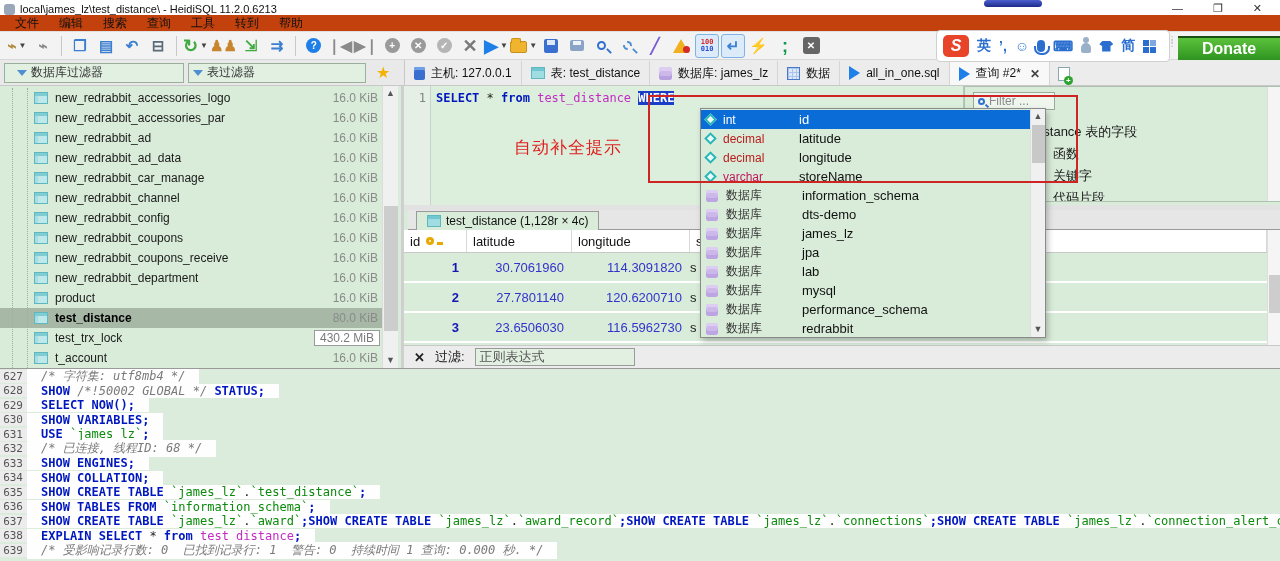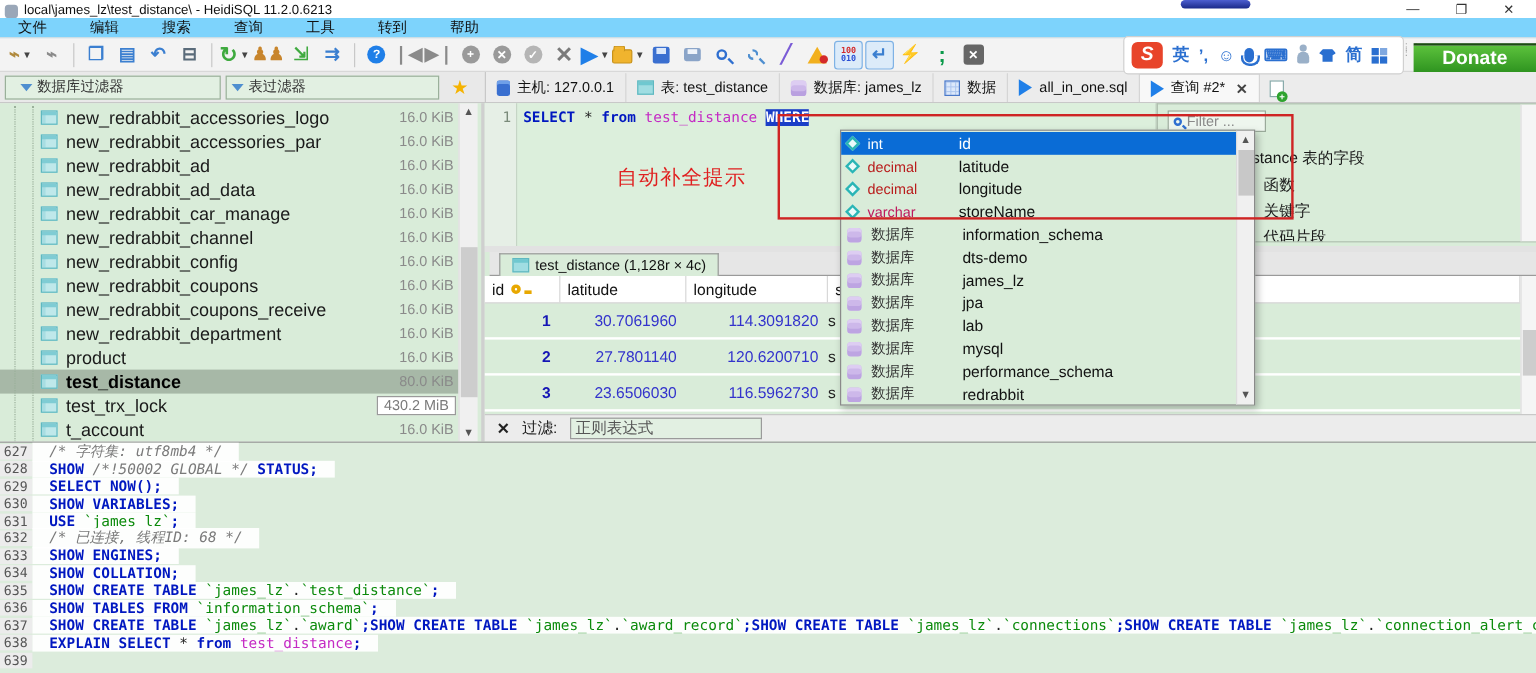--- a/index.html
+++ b/index.html
@@ -7,21 +7,21 @@
   .abs { position:absolute; }
   #stage { position:relative; width:1280px; height:561px; background:#ececec; }
 
   
   #titlebar { left:0; top:0; width:1280px; height:15px; background:#fff; display:flex; align-items:flex-end; padding:0 4px; font-size:11px; color:#111; }
   #title-icon { width:11px; height:11px; border-radius:3px; background:#9aa7b8; margin-right:5px; }
   #win-controls { margin-left:auto; display:flex; gap:30px; padding-right:14px; color:#333; font-size:11px; }
   #blue-pill { left:984px; top:0; width:58px; height:7px; background:linear-gradient(#4d5fd0,#1b2a8a); border-radius:4px; }
 
   
-  #menubar { left:0; top:15px; width:1280px; height:17px; background:#7dd3fc; display:flex; align-items:center; padding-left:6px; gap:18px; border-bottom:1px solid #e0e0e0;}
+  #menubar { left:0; top:15px; width:1280px; height:17px; background:#c2410c; display:flex; align-items:center; padding-left:6px; gap:2px; border-bottom:1px solid #e0e0e0;}
   .menu-item { padding:1px 9px; color:#111; }
 
   
   #toolbar { left:0; top:32px; width:1280px; height:28px; background:#f3f3f3; border-bottom:1px solid #d8d8d8; display:flex; align-items:center; padding-left:4px; }
   .tb-btn { height:24px; min-width:24px; display:flex; align-items:center; justify-content:center; margin:0 1px; border-radius:3px; position:relative; }
   .tb-btn.pressed { border:1px solid #7fb2e5; background:#dcebf9; }
   .tb-sep { width:1px; height:20px; background:#c8c8c8; margin:0 5px; }
   .tb-glyph { font-size:15px; line-height:1; font-weight:bold; }
   .tb-glyph.big { font-size:18px; }
   .tb-dd { font-size:8px; color:#444; margin-left:2px; }
@@ -82,21 +82,21 @@
   #main { left:0; top:86px; width:1280px; height:282px; display:flex; }
   
   #sidebar { width:404px; height:282px; background:#d9ecd9; border-right:3px solid #cfcfcf; position:relative; overflow:hidden; }
   #tree { position:absolute; left:0; top:2px; width:384px; }
   #tree::before { content:""; position:absolute; left:12px; top:0; bottom:0; border-left:1px dotted #9ab09a; }
   #tree::after { content:""; position:absolute; left:27px; top:0; bottom:0; border-left:1px dotted #9ab09a; }
   .tree-row { height:20px; display:flex; align-items:center; padding-left:34px; gap:7px; white-space:nowrap; }
   .tree-row.selected { background:#a7b8a7; }
   .tree-row.selected .t-label { font-weight:bold; color:#000; }
   .tbl-icon { width:14px; height:12px; flex:0 0 14px; background:#bfe8ea; border:1px solid #5fb8c0; box-shadow:inset 0 3px 0 #7fccd4, inset 3px 0 0 #a8dde2; }
-  .t-label { color:#1a1a1a; font-size:15px; }
+  .t-label { color:#1a1a1a; font-size:12px; }
   .t-size { margin-left:auto; color:#8a8a8a; font-size:12px; padding-right:6px; }
   .t-size.boxed { background:#fff; border:1px solid #9a9a9a; color:#7a7a7a; padding:0 5px; margin-right:4px;}
   #side-scroll { position:absolute; right:3px; top:0; width:16px; height:282px; background:#f0f0f0; border-left:1px solid #dcdcdc; }
   .scroll-arrow { height:15px; color:#555; font-size:9px; text-align:center; line-height:15px; }
   #side-thumb { position:absolute; left:1px; top:120px; width:14px; height:125px; background:#cdcdcd; }
 
   
   #right { flex:1; position:relative; background:#d9ecd9; }
   #editor { position:absolute; left:0; top:0; width:560px; height:119px; background:#dcefdc; border-right:1px solid #b8c8b8; display:flex; }
   #gutter { width:27px; background:#e6efe6; border-right:1px solid #c5d5c5; text-align:right; padding:5px 4px 0 0; color:#7a8a7a; font-family:"DejaVu Sans Mono",monospace; }
@@ -515,21 +515,21 @@
       <div class="log-line"><span class="log-no">629</span><span class="log-text"><span class="k">SELECT NOW();</span></span></div>
       <div class="log-line"><span class="log-no">630</span><span class="log-text"><span class="k">SHOW VARIABLES;</span></span></div>
       <div class="log-line"><span class="log-no">631</span><span class="log-text"><span class="k">USE </span><span class="i">`james_lz`</span><span class="k">;</span></span></div>
       <div class="log-line"><span class="log-no">632</span><span class="log-text"><span class="c">/* 已连接, 线程ID: 68 */</span></span></div>
       <div class="log-line"><span class="log-no">633</span><span class="log-text"><span class="k">SHOW ENGINES;</span></span></div>
       <div class="log-line"><span class="log-no">634</span><span class="log-text"><span class="k">SHOW COLLATION;</span></span></div>
       <div class="log-line"><span class="log-no">635</span><span class="log-text"><span class="k">SHOW CREATE TABLE </span><span class="i">`james_lz`</span><span class="n">.</span><span class="i">`test_distance`</span><span class="k">;</span></span></div>
       <div class="log-line"><span class="log-no">636</span><span class="log-text"><span class="k">SHOW TABLES FROM </span><span class="i">`information_schema`</span><span class="k">;</span></span></div>
       <div class="log-line"><span class="log-no">637</span><span class="log-text"><span class="k">SHOW CREATE TABLE </span><span class="i">`james_lz`</span><span class="n">.</span><span class="i">`award`</span><span class="k">;</span><span class="k">SHOW CREATE TABLE </span><span class="i">`james_lz`</span><span class="n">.</span><span class="i">`award_record`</span><span class="k">;</span><span class="k">SHOW CREATE TABLE </span><span class="i">`james_lz`</span><span class="n">.</span><span class="i">`connections`</span><span class="k">;</span><span class="k">SHOW CREATE TABLE </span><span class="i">`james_lz`</span><span class="n">.</span><span class="i">`connection_alert_cont</span></span></div>
       <div class="log-line"><span class="log-no">638</span><span class="log-text"><span class="k">EXPLAIN SELECT </span><span class="n">* </span><span class="k">from </span><span class="p">test_distance</span><span class="k">;</span></span></div>
-      <div class="log-line"><span class="log-no">639</span></div>
+      <div class="log-line"><span class="log-no">639</span><span class="log-text"><span class="c">/* 受影响记录行数: 0  已找到记录行: 1  警告: 0  持续时间 1 查询: 0.000 秒. */</span></span></div>
     </div>
 
   <div class="abs" id="autocomplete">
     <div id="ac-list">
         <div class="ac-row selected">
           <span class="ac-diamond"></span>
           <span class="ac-type">int</span>
           <span class="ac-name">id</span>
         </div>
         <div class="ac-row">

